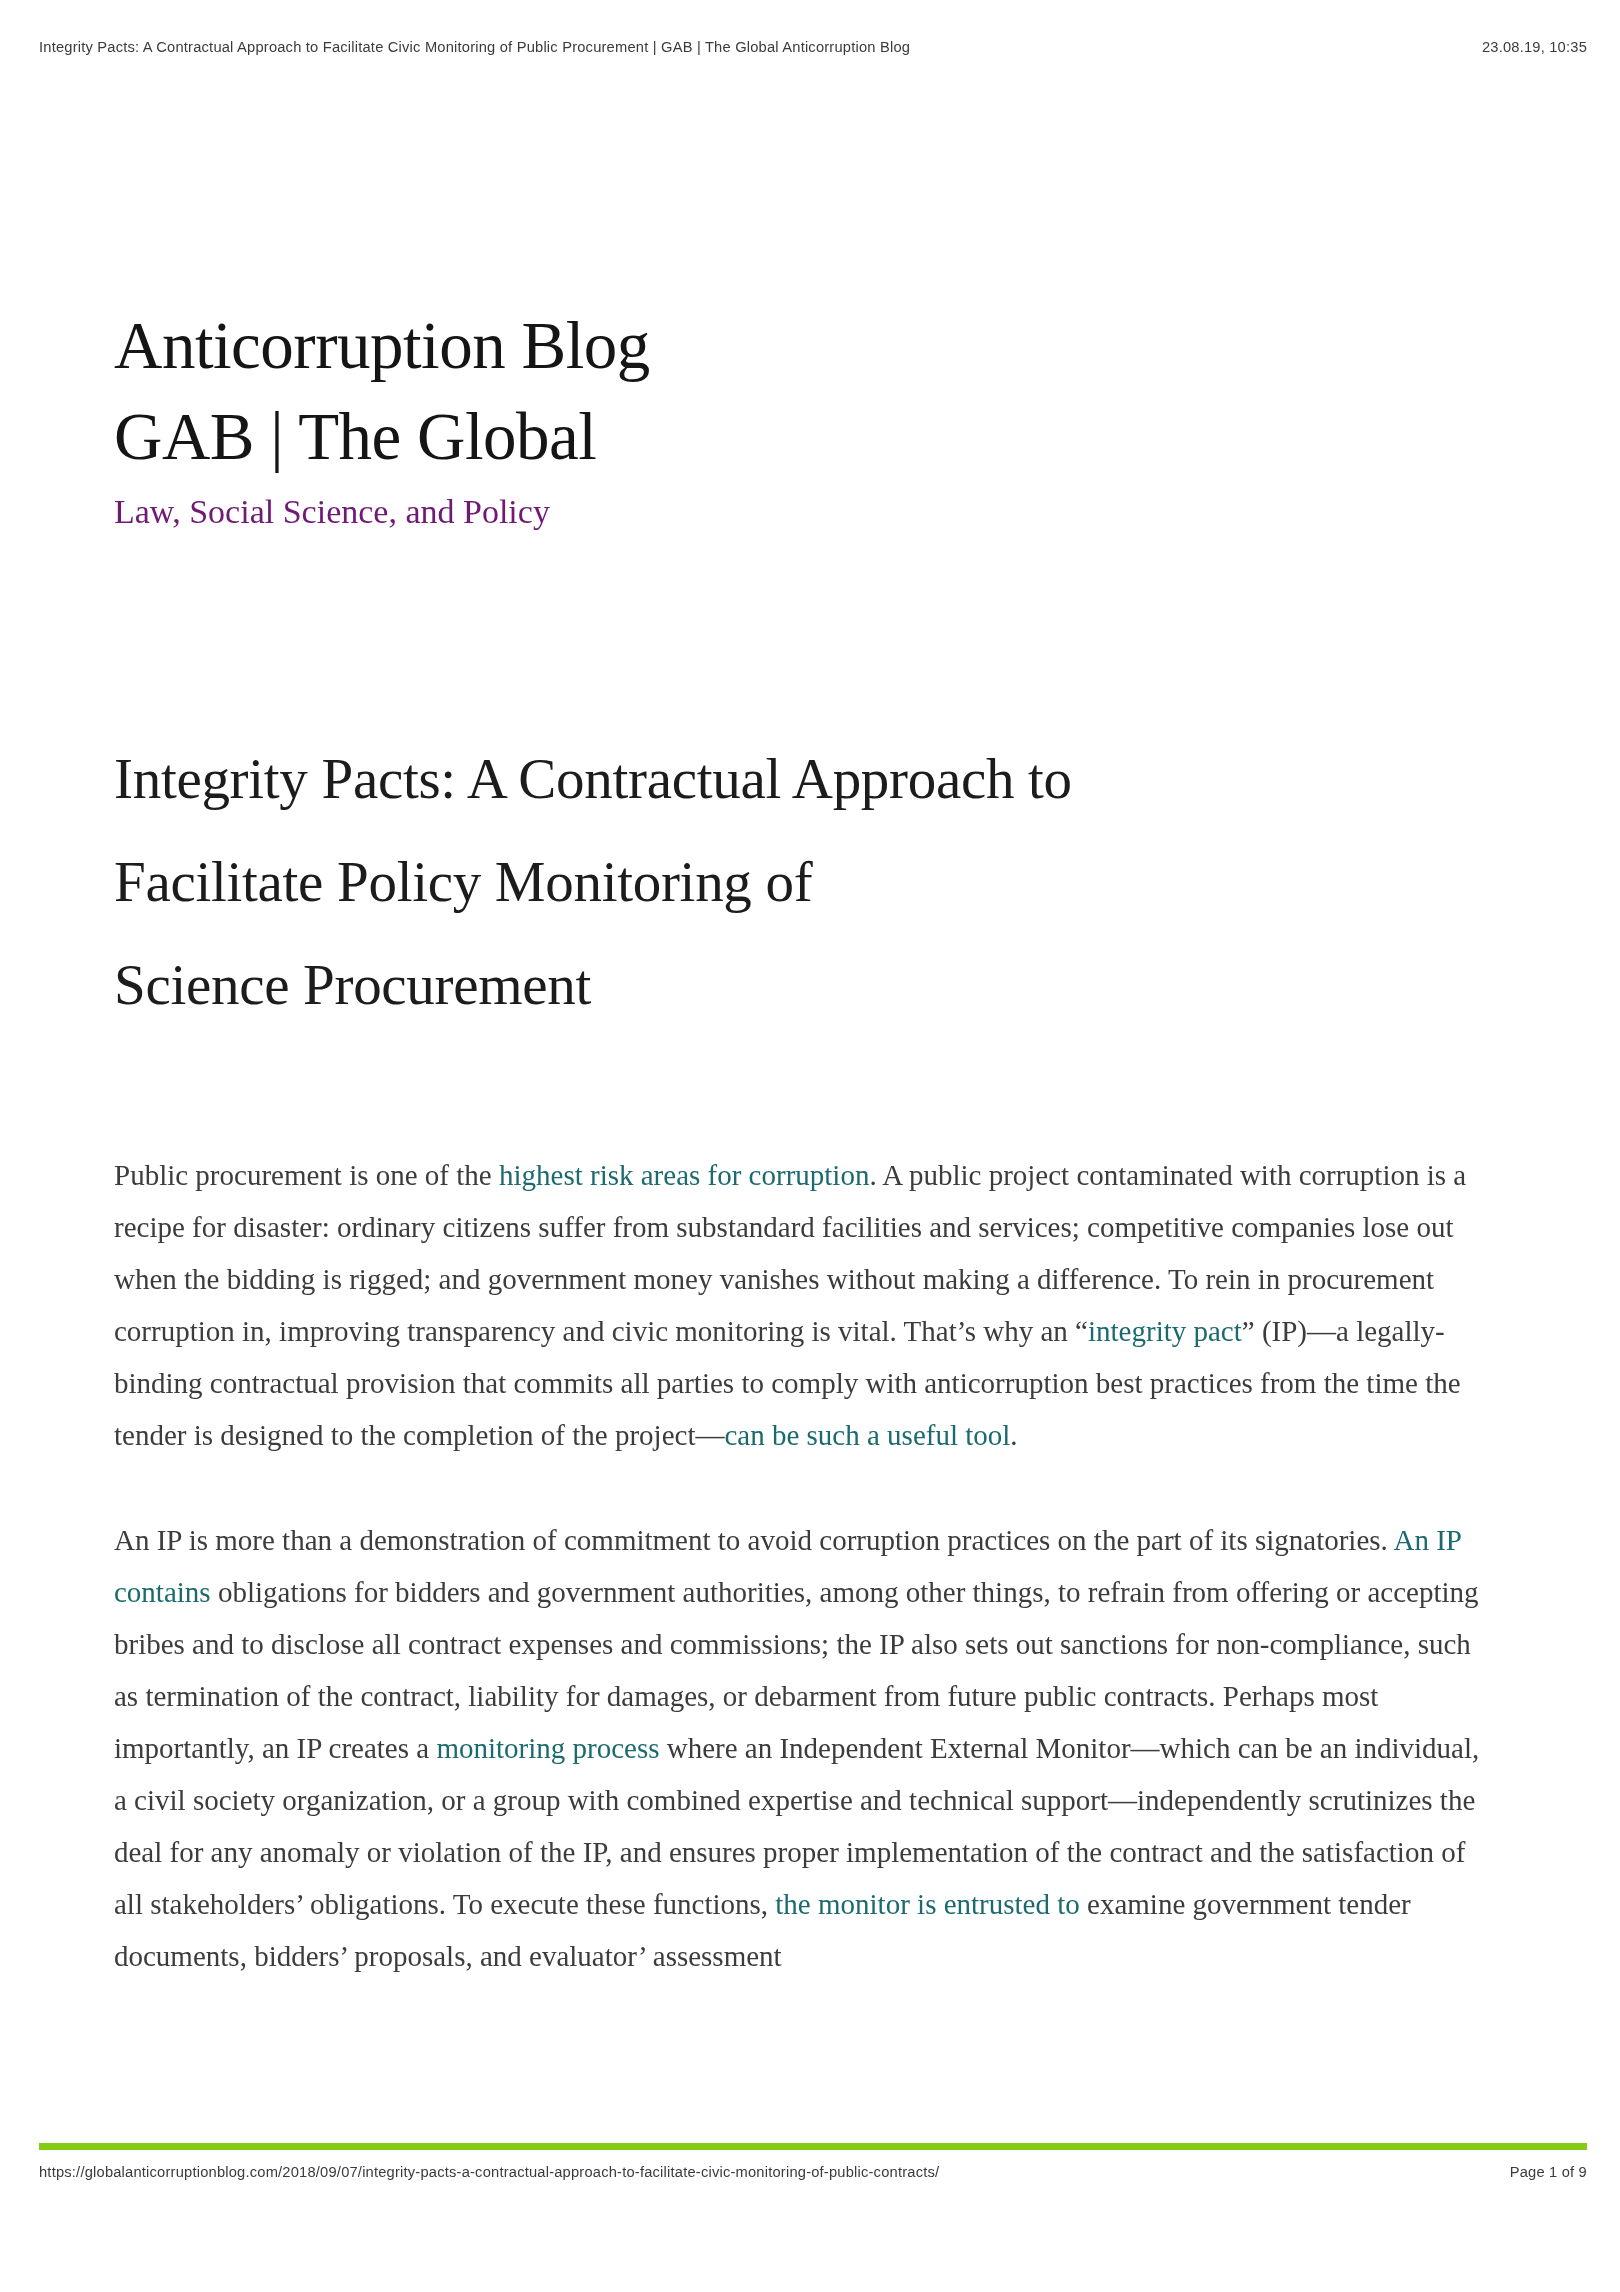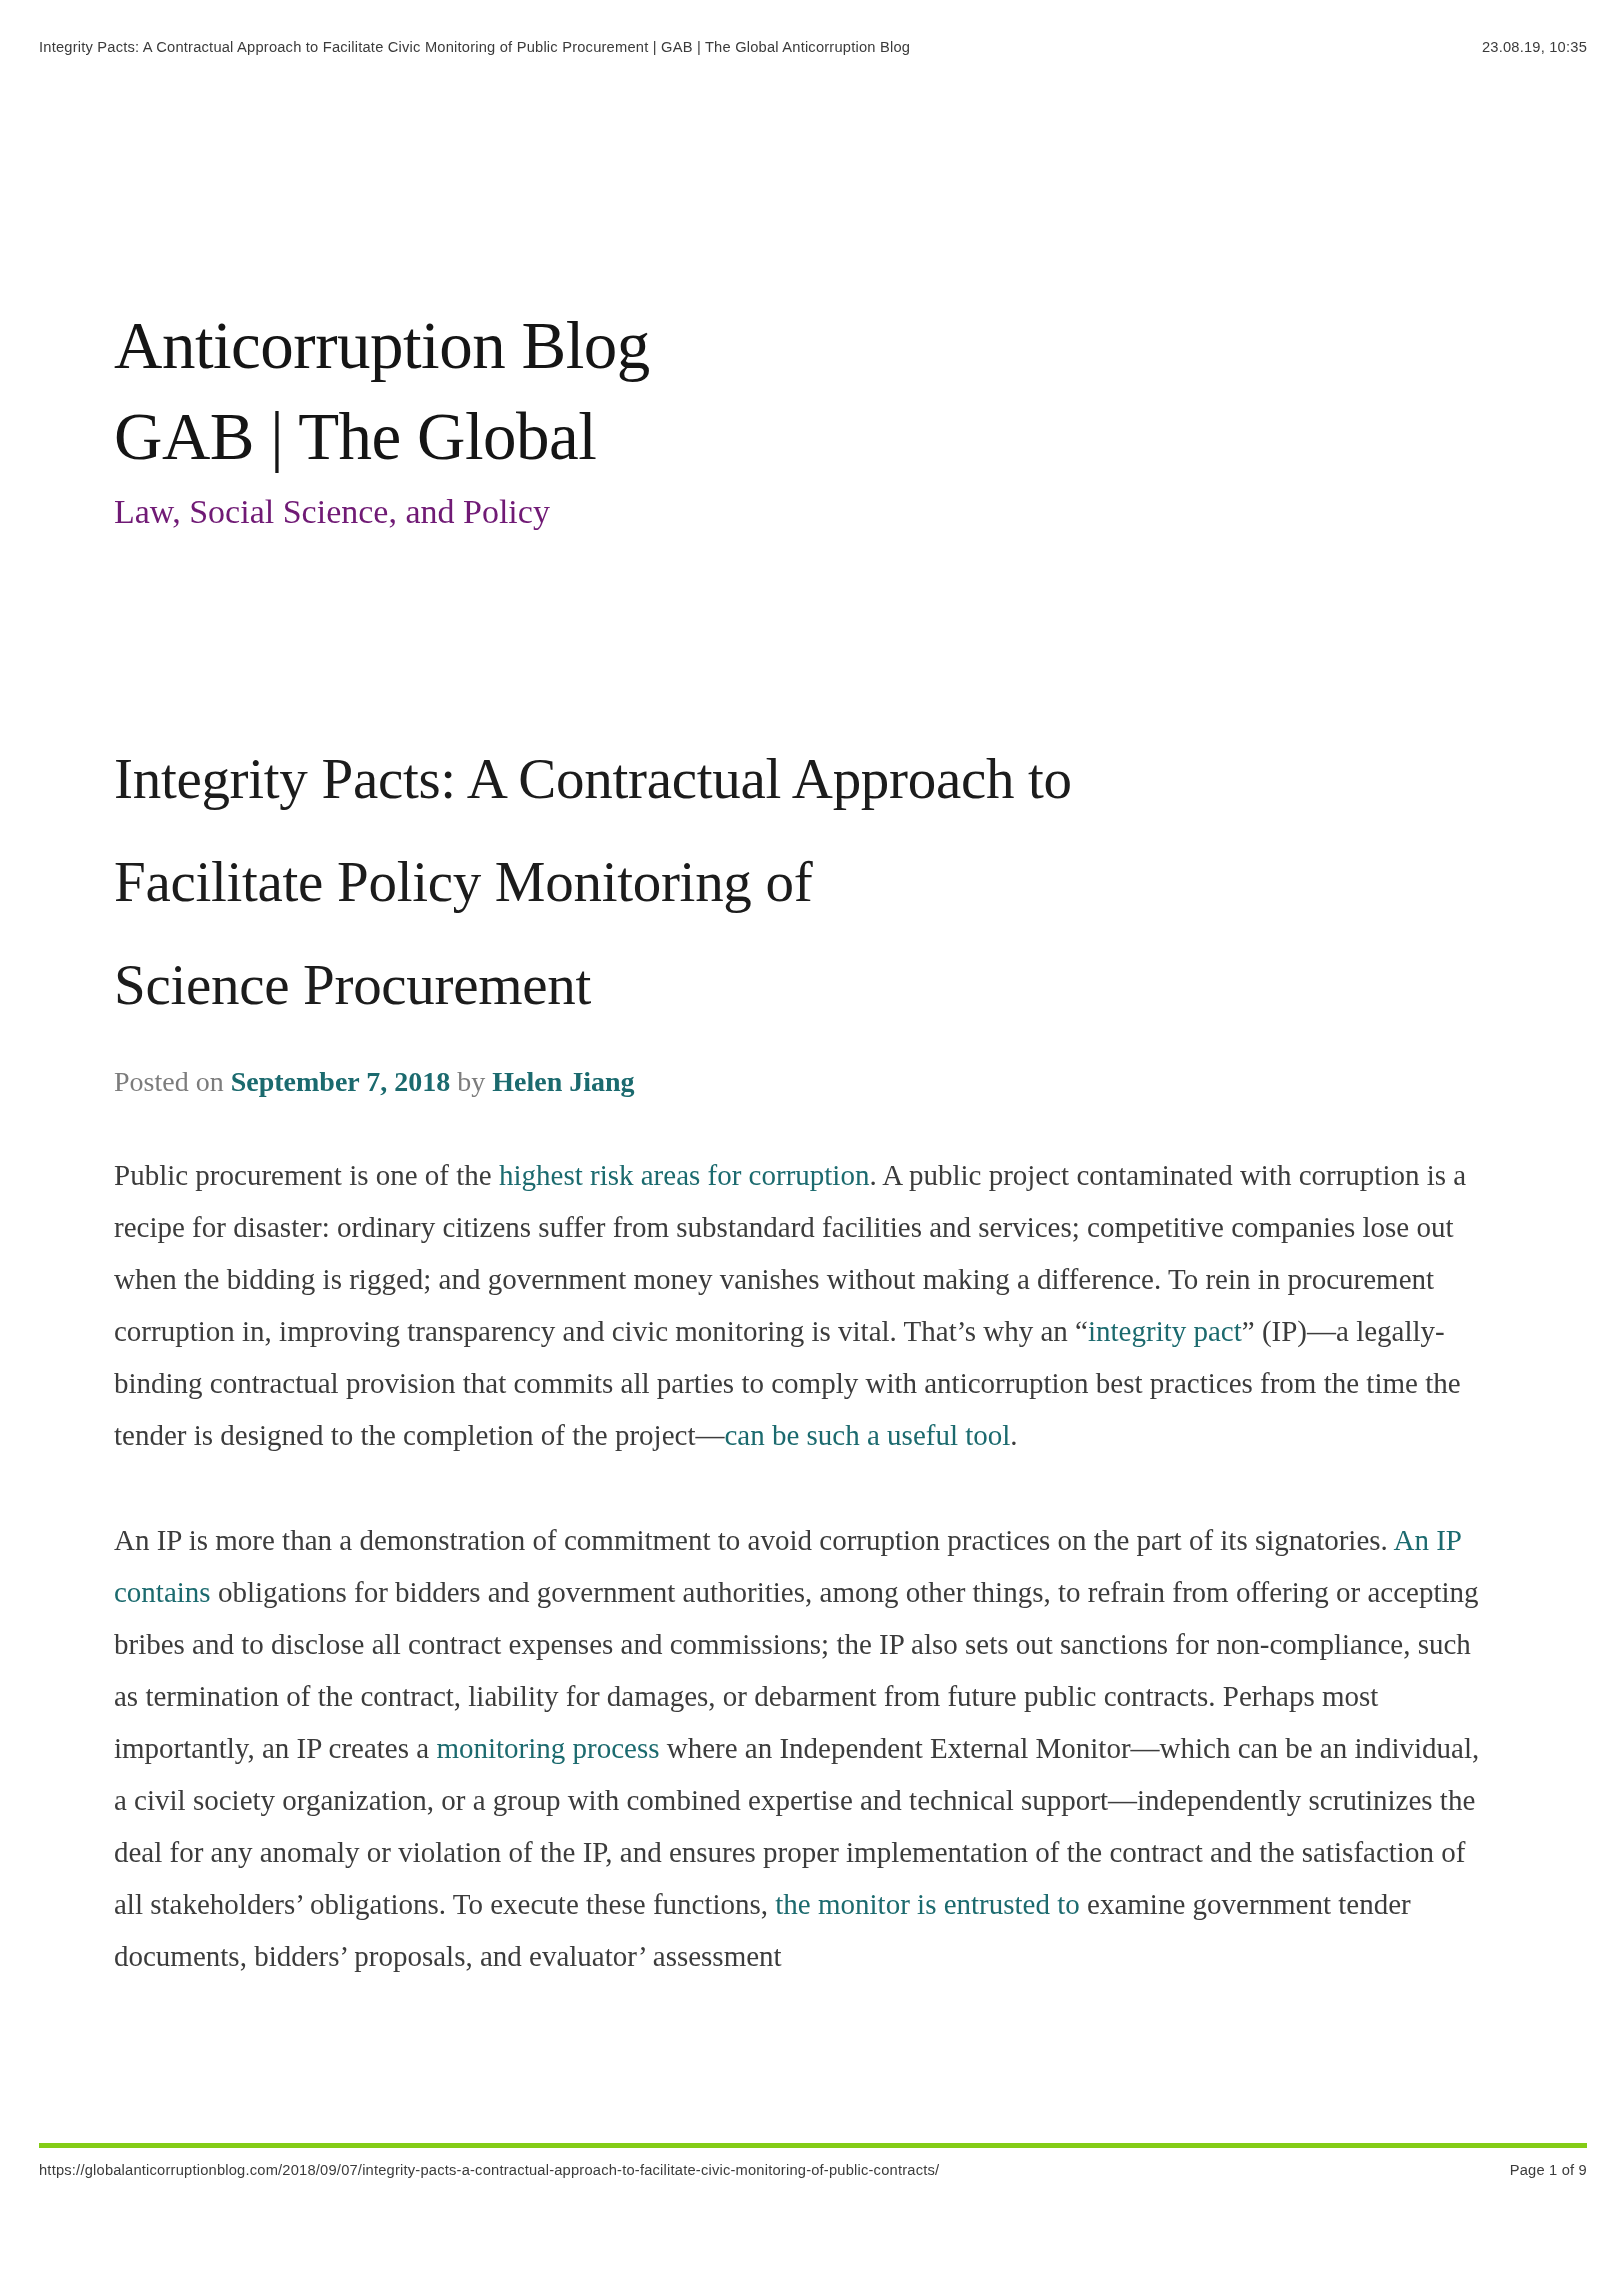--- a/index.html
+++ b/index.html
@@ -24,21 +24,21 @@
     font-size: 14.7px;
     color: #3b3b3b;
     letter-spacing: 0.2px;
     white-space: nowrap;
   }
   .print-header { top: 39px; }
   .print-header .ph-title { overflow: hidden; text-overflow: ellipsis; max-width: 1225px; }
   .print-header .ph-datetime { margin-left: 29px; }
   .print-footer {
     top: 2143px;
-    border-top: 5px solid #84cc16;
+    border-top: 7px solid #84cc16;
     padding-top: 13.7px;
   }
   .print-footer .pf-page { margin-left: 41px; }
 
   
   .masthead { position: absolute; left: 114px; top: 300px; }
   .site-title {
     margin: 0;
     font-size: 67px;
     line-height: 91px;
@@ -117,23 +117,20 @@
       </h1>
     <div class="site-tagline">Law, Social Science, and Policy</div>
   </div>
 
   <h2 class="article-title">
       <span class="tline">Integrity Pacts: A Contractual Approach to</span>
       <span class="tline">Facilitate Policy Monitoring of</span>
       <span class="tline">Science Procurement</span>
     </h2>
 
-  <div class="article-meta">
-    <span>Posted on </span><a class="meta-link">September 7, 2018</a><span> by </span><a class="meta-link">Helen Jiang</a>
-  </div>
 
   <div class="article-body">
     <p><span>Public procurement is one of the </span><a class="inline-link">highest risk areas for corruption</a><span>. A public project contaminated with corruption is a recipe for disaster: ordinary citizens suffer from substandard facilities and services; competitive companies lose out when the bidding is rigged; and government money vanishes without making a difference. To rein in procurement corruption in, improving transparency and civic monitoring is vital. That’s why an “</span><a class="inline-link">integrity pact</a><span>” (IP)—a legally-binding contractual provision that commits all parties to comply with anticorruption best practices from the time the tender is designed to the completion of the project—</span><a class="inline-link">can be such a useful tool</a><span>.</span></p>
     <p><span>An IP is more than a demonstration of commitment to avoid corruption practices on the part of its signatories. </span><a class="inline-link">An IP contains</a><span> obligations for bidders and government authorities, among other things, to refrain from offering or accepting bribes and to disclose all contract expenses and commissions; the IP also sets out sanctions for non-compliance, such as termination of the contract, liability for damages, or debarment from future public contracts. Perhaps most importantly, an IP creates a </span><a class="inline-link">monitoring process</a><span> where an Independent External Monitor—which can be an individual, a civil society organization, or a group with combined expertise and technical support—independently scrutinizes the deal for any anomaly or violation of the IP, and ensures proper implementation of the contract and the satisfaction of all stakeholders’ obligations. To execute these functions, </span><a class="inline-link">the monitor is entrusted to</a><span> examine government tender documents, bidders’ proposals, and evaluator’ assessment</span></p>
   </div>
 
   <footer class="print-footer">
     <span>https://globalanticorruptionblog.com/2018/09/07/integrity-pacts-a-contractual-approach-to-facilitate-civic-monitoring-of-public-contracts/</span>
     <span class="pf-page">Page 1 of 9</span>
   </footer>

